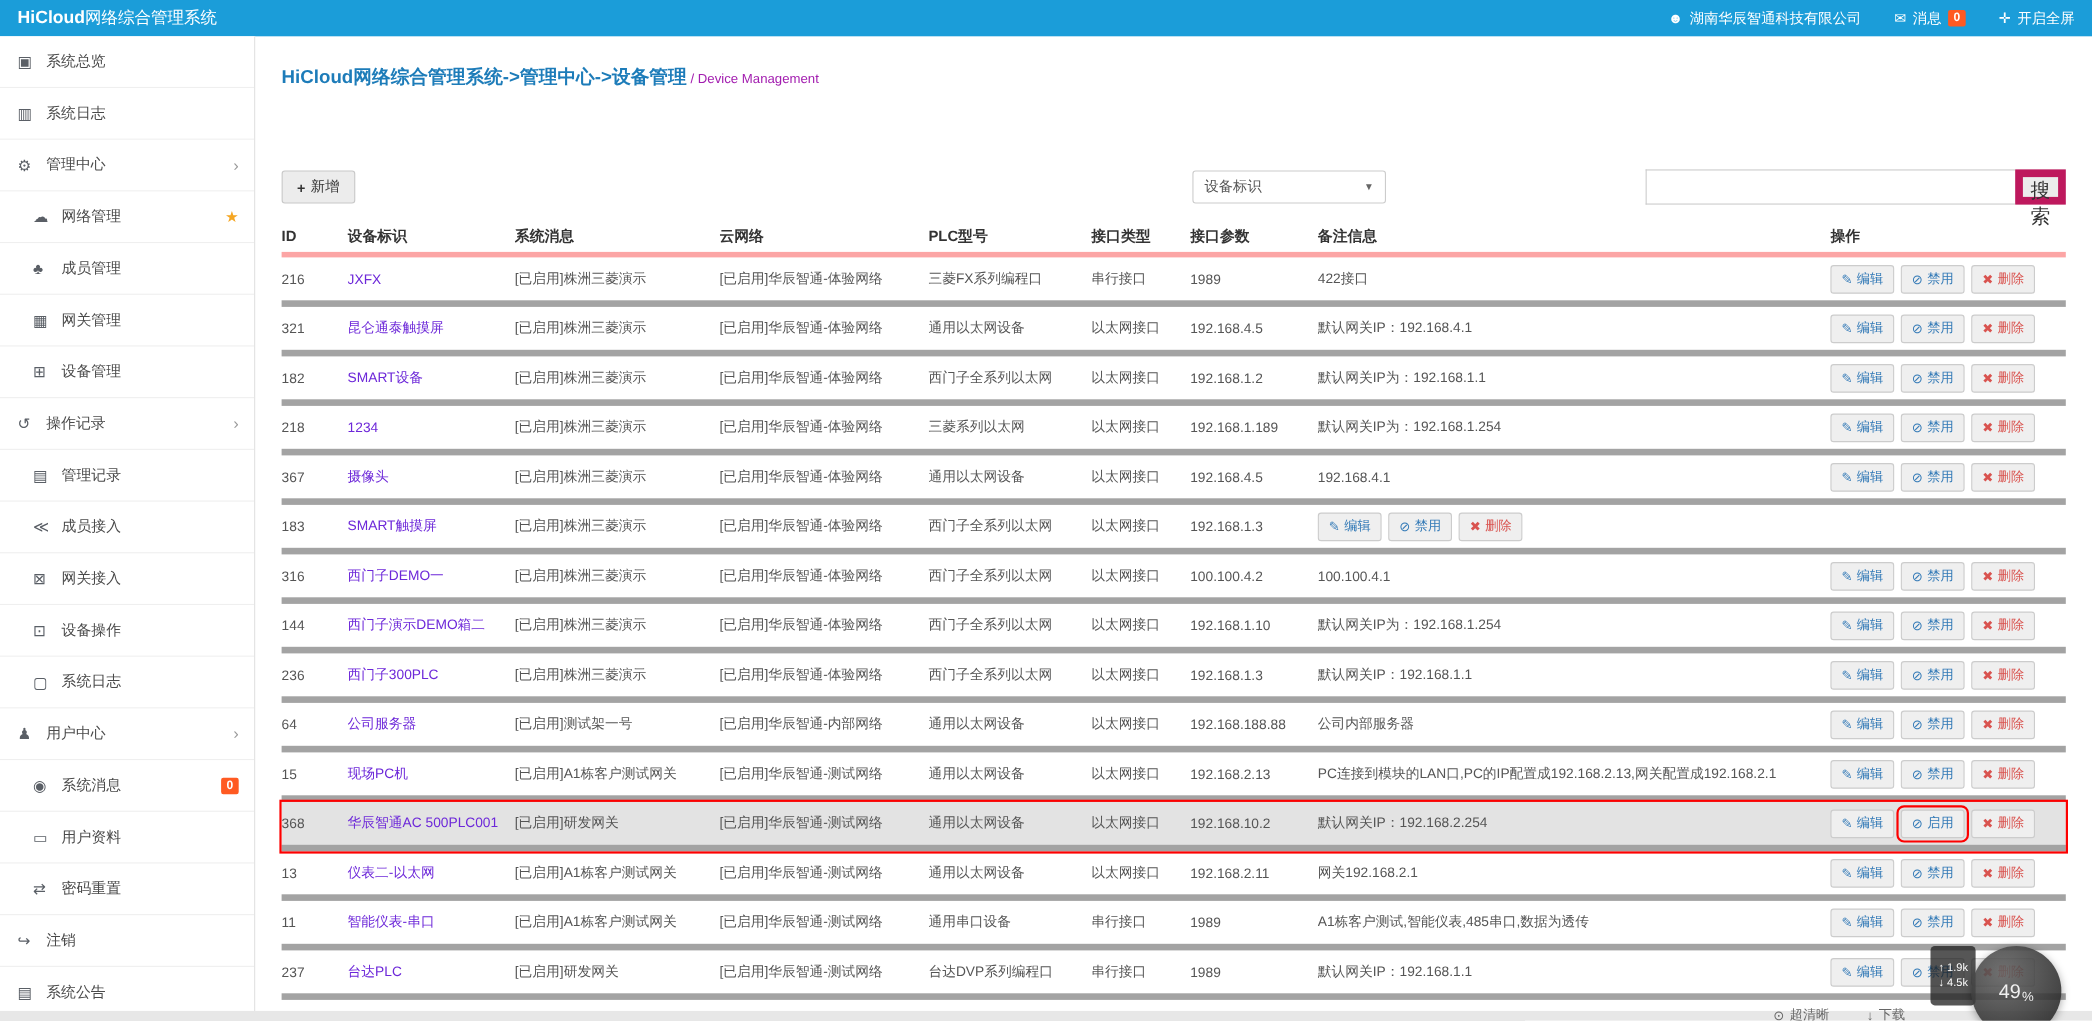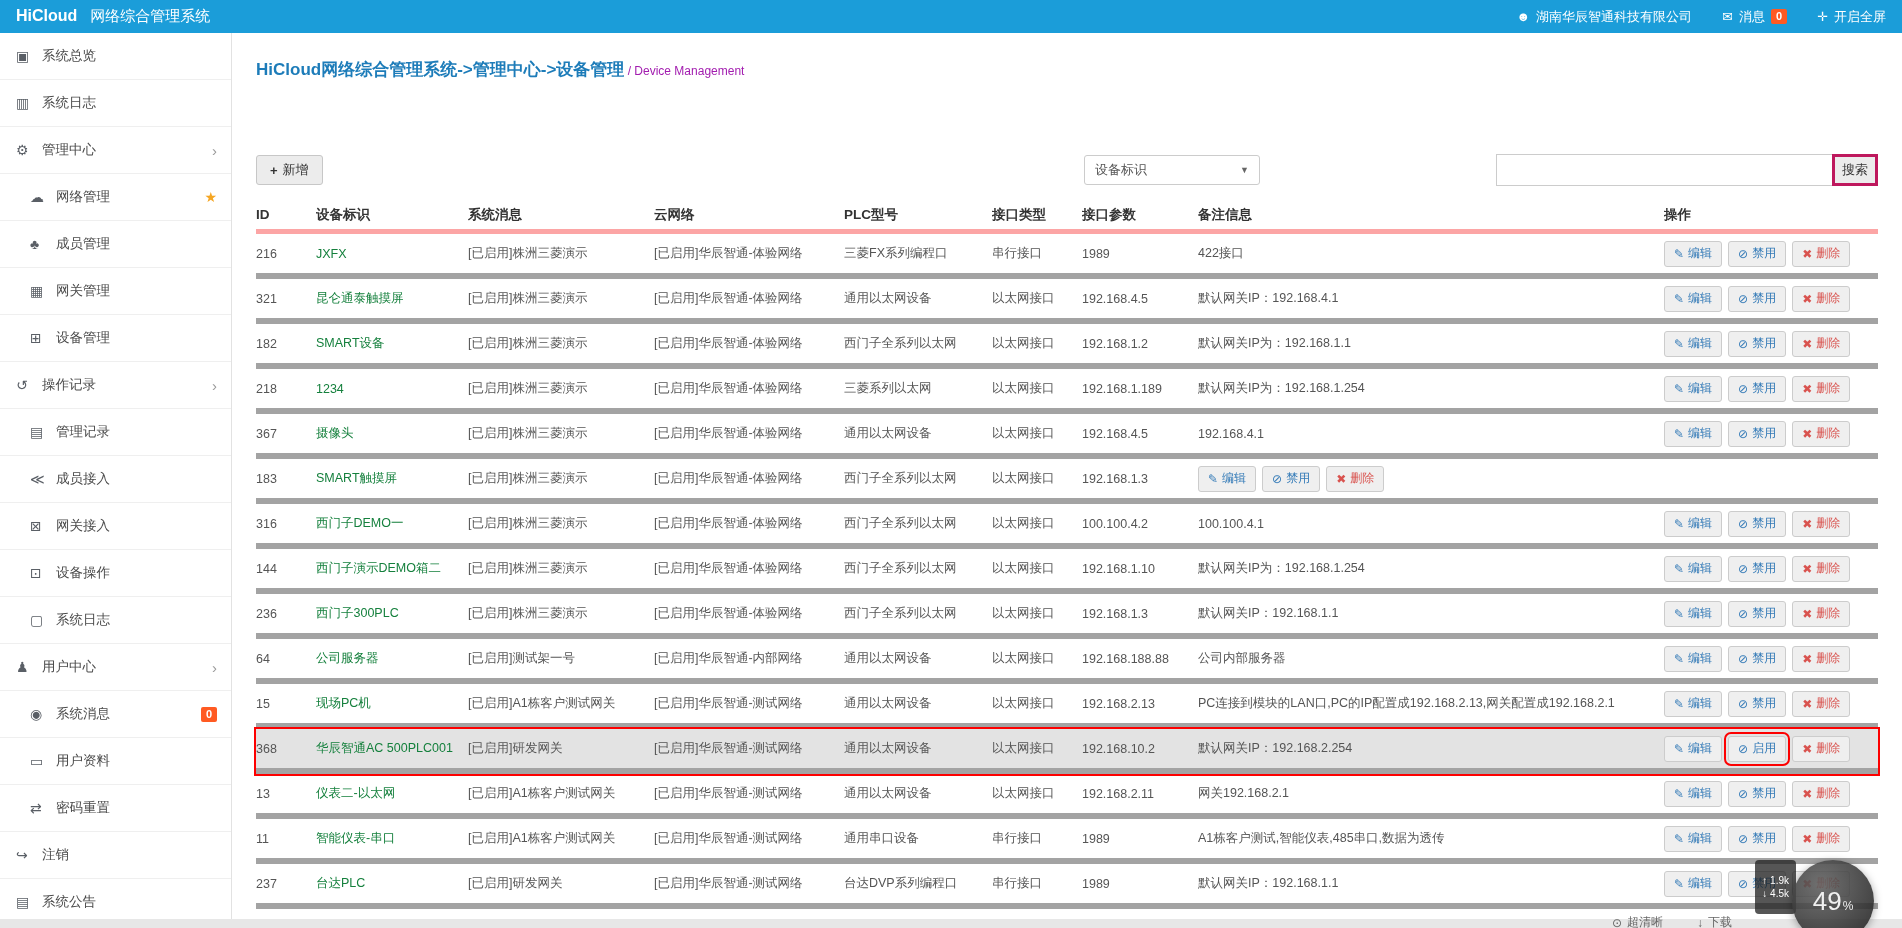--- a/index.html
+++ b/index.html
@@ -1,21 +1,21 @@
 <!DOCTYPE html>
 <html><head>
 <meta charset="utf-8">
 <style>
   *{margin:0;padding:0;box-sizing:border-box;}
   html,body{width:1902px;height:928px;overflow:hidden;}
   body{font-family:"Liberation Sans","DejaVu Sans",sans-serif;font-size:13px;color:#555;background:#fff;position:relative;}
 
   
   .topbar{height:33px;background:#1b9dd9;color:#fff;display:flex;align-items:center;justify-content:space-between;padding:0 16px;}
-  .brand{font-size:15px;display:flex;align-items:baseline;gap:13px;}
+  .brand{font-size:15px;display:flex;align-items:baseline;gap:0;}
   .brand b{font-size:16px;font-weight:bold;}
   .topbar-right{display:flex;align-items:center;gap:30px;font-size:13px;}
   .tb-item{display:inline-flex;align-items:center;gap:6px;cursor:pointer;white-space:nowrap;}
   .tb-icon{font-size:13px;}
   .tb-badge{background:#ff5a22;color:#fff;font-size:11px;line-height:15px;padding:0 5px;border-radius:2px;}
 
   
   .layout{display:flex;height:895px;}
 
   
@@ -37,44 +37,44 @@
   .page-title .sub{font-weight:normal;color:#a21caf;font-size:12px;}
 
   
   .toolbar{margin-top:72px;height:32px;display:flex;align-items:center;}
   .btn-add{height:30px;padding:0 13px;background:#ececec;border:1px solid #c7c7c7;border-radius:3px;font-size:13px;color:#333;display:inline-flex;align-items:center;gap:5px;cursor:pointer;font-family:inherit;}
   .btn-add .plus{font-weight:bold;}
   .filter-select{margin-left:auto;width:176px;height:30px;border:1px solid #ccc;border-radius:3px;background:#fff;display:flex;align-items:center;padding:0 10px;color:#555;cursor:pointer;}
   .filter-select .caret{margin-left:auto;font-size:9px;color:#666;}
   .search-group{margin-left:236px;display:flex;}
   .search-input{width:336px;height:32px;border:1px solid #ccc;border-right:none;padding:0 9px;font-size:13px;font-family:inherit;outline:none;color:#333;}
-  .btn-search{width:46px;height:32px;background:#ececec;border:3px solid #be185d;font-size:13px;color:#333;cursor:pointer;font-family:inherit;}
+  .btn-search{width:46px;height:32px;background:#ececec;border:7px solid #be185d;font-size:18px;color:#333;cursor:pointer;font-family:inherit;}
 
   
   .dev-table{margin-top:14px;}
   .grid{display:grid;grid-template-columns:60px 152px 186px 190px 148px 90px 116px 1fr 214px;}
   .thead{height:34px;align-items:center;border-bottom:5px solid #fca5a5;font-size:13.5px;font-weight:bold;color:#333;}
   .th{padding-right:8px;white-space:nowrap;overflow:hidden;}
   .trow{height:45px;align-items:center;border-bottom:6px solid #a3a3a3;font-size:12.5px;color:#555;}
   .td{padding-right:8px;white-space:nowrap;overflow:hidden;text-overflow:ellipsis;}
-  .devlink{color:#15803d;cursor:pointer;text-decoration:none;}
+  .devlink{color:#6d28d9;cursor:pointer;text-decoration:none;}
   .td-ops{display:flex;gap:6px;overflow:visible;}
   .btn{display:inline-flex;align-items:center;gap:4px;height:26px;padding:0 9px;background:#efefef;border:1px solid #ccc;border-radius:3px;font-size:12px;cursor:pointer;font-family:inherit;white-space:nowrap;}
   .btn-edit,.btn-toggle{color:#337ab7;}
   .btn-delete{color:#d9534f;}
   .trow.highlight{background:#e3e3e3;outline:2px solid #fd0000;outline-offset:0;position:relative;z-index:2;}
   .trow.highlight .btn-toggle{outline:2px solid #fd0000;outline-offset:2px;}
 
   
   .bottom-strip{position:absolute;left:0;bottom:0;width:100%;height:9px;background:#e7e7e7;z-index:3;}
   .corner-tools{position:absolute;right:170px;bottom:-3px;display:flex;gap:34px;color:#666;font-size:12px;z-index:4;align-items:center;}
   .corner-tool{display:inline-flex;align-items:center;gap:5px;cursor:pointer;}
   .speed-tag{position:absolute;right:106px;bottom:14px;background:rgba(30,30,30,.75);color:#fff;border-radius:4px;padding:14px 7px;font-size:10px;line-height:13px;z-index:8;text-align:left;}
   .float-ball{position:absolute;right:28px;bottom:-14px;width:82px;height:82px;border-radius:50%;background:radial-gradient(circle at 35% 30%, rgba(95,95,95,.88), rgba(22,22,22,.88));color:#f0f0f0;display:flex;align-items:center;justify-content:center;z-index:9;box-shadow:0 2px 8px rgba(0,0,0,.35);cursor:pointer;}
-  .float-ball .pct{font-size:26px;}
+  .float-ball .pct{font-size:18px;}
   .float-ball .unit{font-size:12px;margin-top:9px;margin-left:1px;}
 </style>
 </head>
 <body>
 
 <header class="topbar">
   <div class="brand">
     <b>HiCloud</b>
     <span>网络综合管理系统</span>
   </div>

